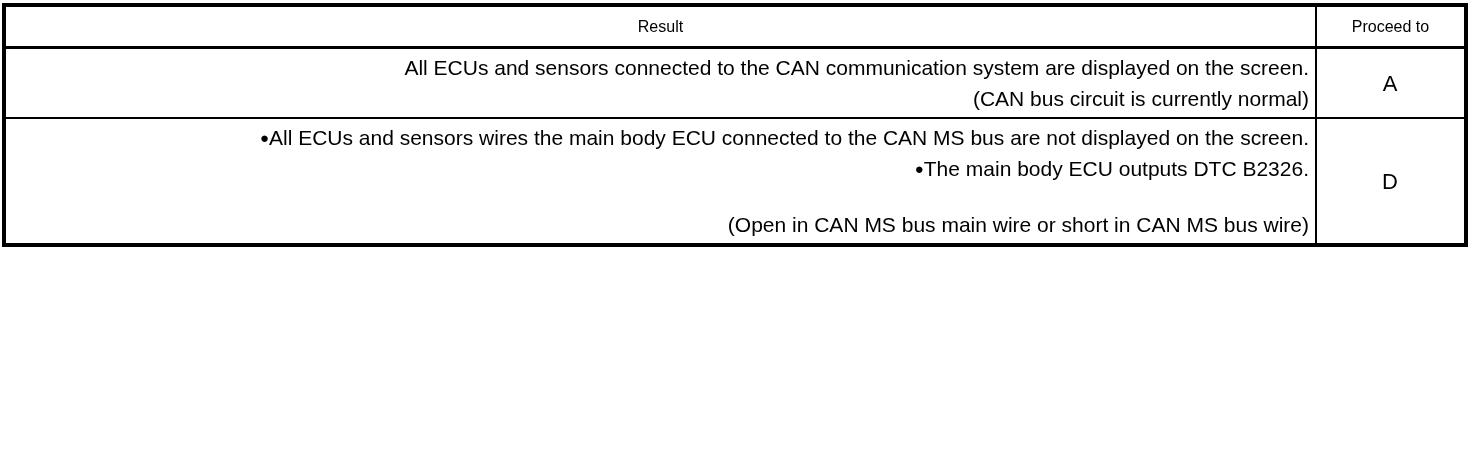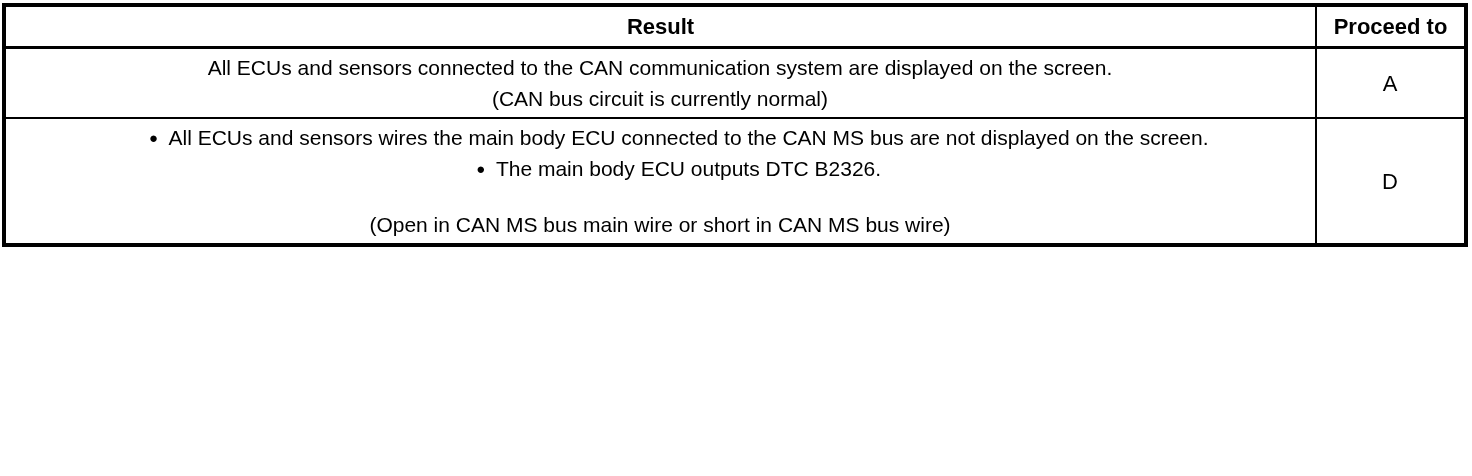--- a/index.html
+++ b/index.html
@@ -23,35 +23,35 @@
     width: 1466px;
     table-layout: fixed;
     border: 4px solid #000000;
     background: #ffffff;
   }
   col.col-result  { width: 1312px; }
   col.col-proceed { width: 150px; }
   th {
     border: 2px solid #000000;
     border-bottom: 3px solid #000000;
-    font-size: 22px;
-    font-weight: bold;
+    font-size: 16px;
+    font-weight: normal;
     text-align: center;
     padding: 7px 4px 6px 4px;
     line-height: 26px;
   }
   td {
     border: 2px solid #000000;
     vertical-align: middle;
     font-size: 21px;
     line-height: 31px;
     padding: 3px 6px 3px 5px;
   }
   td.result-cell {
-    text-align: center;
+    text-align: right;
     margin-left: 40px;
   }
   td.proceed-cell {
     text-align: center;
     font-size: 22px;
   }
   td.proceed-cell sup {
     font-size: 14px;
     line-height: 0;
     vertical-align: 9px;

